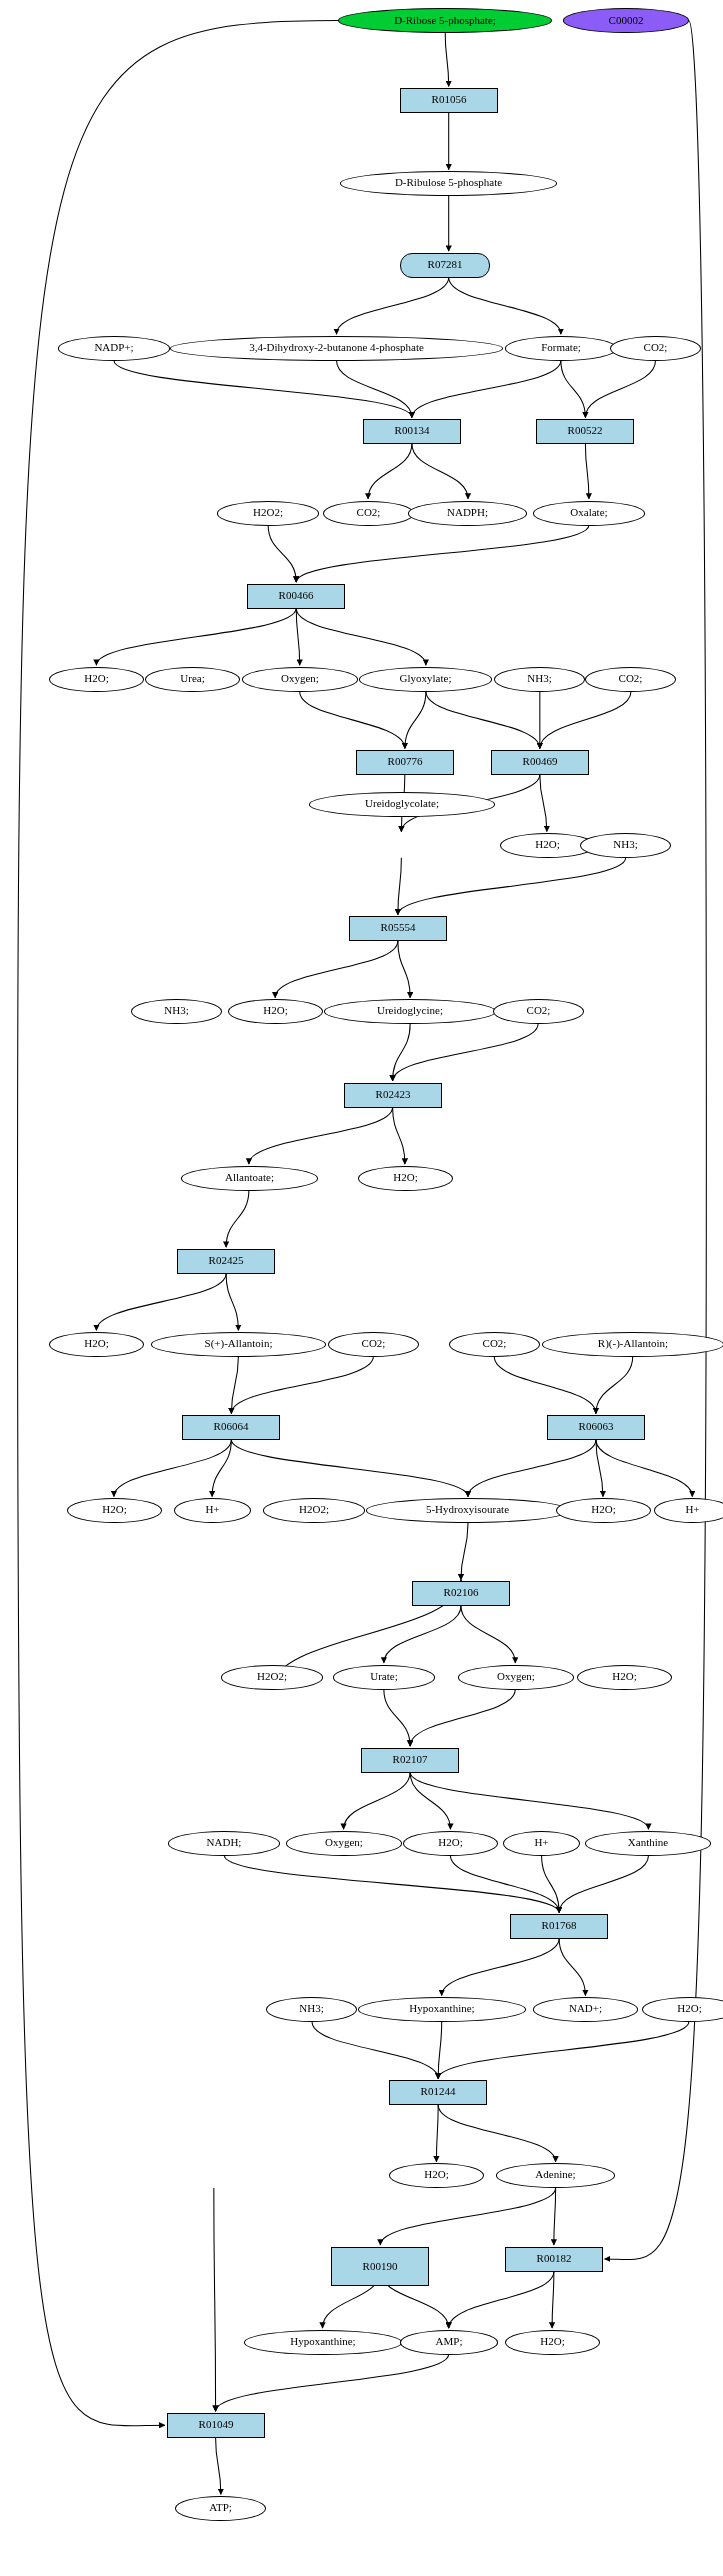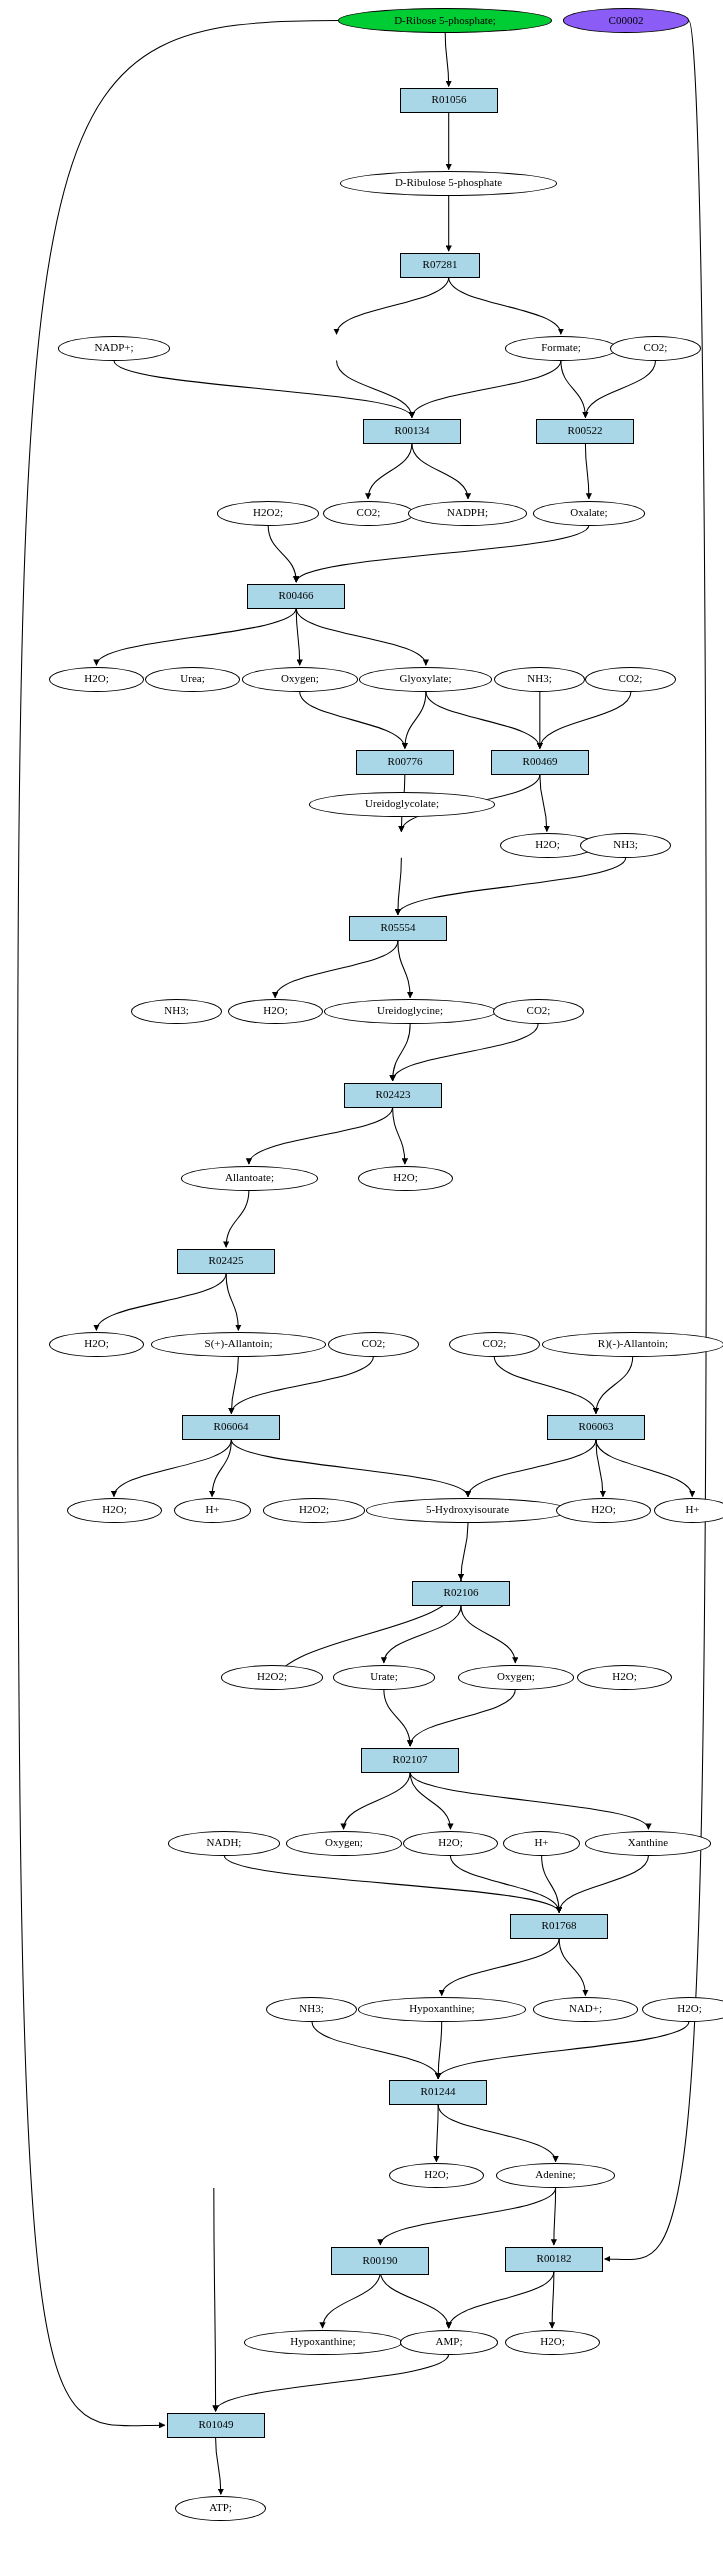--- a/index.html
+++ b/index.html
@@ -140,22 +140,23 @@
         <path d="M 512 2686.08 C 512 2718.51, 246 2718.51, 246 2750.94" marker-end="url(#arrow)"></path>
         <path d="M 246 2780.94 C 246 2813.37, 252 2813.37, 252 2845.8" marker-end="url(#arrow)"></path>
         <path d="M 386 23.44 C 40 23.44, 20 83.44, 20 1395.19 C 20 2846.94, 40 2766.94, 188 2766.94" marker-end="url(#arrow)"></path>
         <path d="M 786 23.44 C 790 23.44, 806 83.44, 806 1300.3300000000002 C 806 2657.2200000000003, 780 2577.2200000000003, 690 2577.2200000000003" marker-end="url(#arrow)"></path>
       </g>
   </svg>
 <div class="node ellipse green" style="left: 338px; top: 8.3px; width: 214px; height: 24.5px;">D-Ribose 5-phosphate;</div>
     <div class="node ellipse yellow" style="left: 563px; top: 8.3px; width: 126px; height: 24.5px;">C00002</div>
     <div class="node rect" style="left: 400px; top: 88px; width: 98px; height: 24.5px;">R01056</div>
     <div class="node ellipse" style="left: 340px; top: 171px; width: 217px; height: 24.5px;">D-Ribulose 5-phosphate</div>
-    <div class="node rect" style="left: 400px; top: 253px; width: 80px; height: 24.5px;">R07281</div>
+    <div class="node rect" style="left: 400px; top: 253px; width: 90px; height: 24.5px; border-radius: 12px;">R07281</div>
     <div class="node ellipse" style="left: 58px; top: 336px; width: 112px; height: 24.5px;">NADP+;</div>
+    <div class="node ellipse" style="left: 170px; top: 336px; width: 333px; height: 24.5px;">3,4-Dihydroxy-2-butanone 4-phosphate</div>
     <div class="node ellipse" style="left: 505px; top: 336px; width: 112px; height: 24.5px;">Formate;</div>
     <div class="node ellipse" style="left: 610px; top: 336px; width: 91px; height: 24.5px;">CO2;</div>
     <div class="node rect" style="left: 363px; top: 419px; width: 98px; height: 24.5px;">R00134</div>
     <div class="node rect" style="left: 536px; top: 419px; width: 98px; height: 24.5px;">R00522</div>
     <div class="node ellipse" style="left: 217px; top: 501px; width: 102px; height: 24.5px;">H2O2;</div>
     <div class="node ellipse" style="left: 323px; top: 501px; width: 91px; height: 24.5px;">CO2;</div>
     <div class="node ellipse" style="left: 408px; top: 501px; width: 119px; height: 24.5px;">NADPH;</div>
     <div class="node ellipse" style="left: 533px; top: 501px; width: 112px; height: 24.5px;">Oxalate;</div>
     <div class="node rect" style="left: 247px; top: 584px; width: 98px; height: 24.5px;">R00466</div>
     <div class="node ellipse" style="left: 49px; top: 667px; width: 95px; height: 24.5px;">H2O;</div>
@@ -203,21 +204,21 @@
     <div class="node ellipse" style="left: 503px; top: 1831px; width: 77px; height: 24.5px;">H+</div>
     <div class="node ellipse" style="left: 585px; top: 1831px; width: 126px; height: 24.5px;">Xanthine</div>
     <div class="node rect" style="left: 510px; top: 1914px; width: 98px; height: 24.5px;">R01768</div>
     <div class="node ellipse" style="left: 266px; top: 1997px; width: 91px; height: 24.5px;">NH3;</div>
     <div class="node ellipse" style="left: 358px; top: 1997px; width: 168px; height: 24.5px;">Hypoxanthine;</div>
     <div class="node ellipse" style="left: 533px; top: 1997px; width: 105px; height: 24.5px;">NAD+;</div>
     <div class="node ellipse" style="left: 642px; top: 1997px; width: 95px; height: 24.5px;">H2O;</div>
     <div class="node rect" style="left: 389px; top: 2080px; width: 98px; height: 24.5px;">R01244</div>
     <div class="node ellipse" style="left: 389px; top: 2163px; width: 95px; height: 24.5px;">H2O;</div>
     <div class="node ellipse" style="left: 496px; top: 2163px; width: 119px; height: 24.5px;">Adenine;</div>
-    <div class="node rect" style="left: 331px; top: 2247px; width: 98px; height: 28px;">R00190</div>
+    <div class="node rect" style="left: 331px; top: 2247px; width: 98px; height: 39px;">R00190</div>
     <div class="node rect" style="left: 505px; top: 2247px; width: 98px; height: 24.5px;">R00182</div>
     <div class="node ellipse" style="left: 244px; top: 2330px; width: 158px; height: 24.5px;">Hypoxanthine;</div>
     <div class="node ellipse" style="left: 400px; top: 2330px; width: 98px; height: 24.5px;">AMP;</div>
     <div class="node ellipse" style="left: 505px; top: 2330px; width: 95px; height: 24.5px;">H2O;</div>
     <div class="node rect" style="left: 167px; top: 2413px; width: 98px; height: 24.5px;">R01049</div>
     <div class="node ellipse" style="left: 175px; top: 2496px; width: 91px; height: 24.5px;">ATP;</div>
   </div>
 
 
 </body></html>

